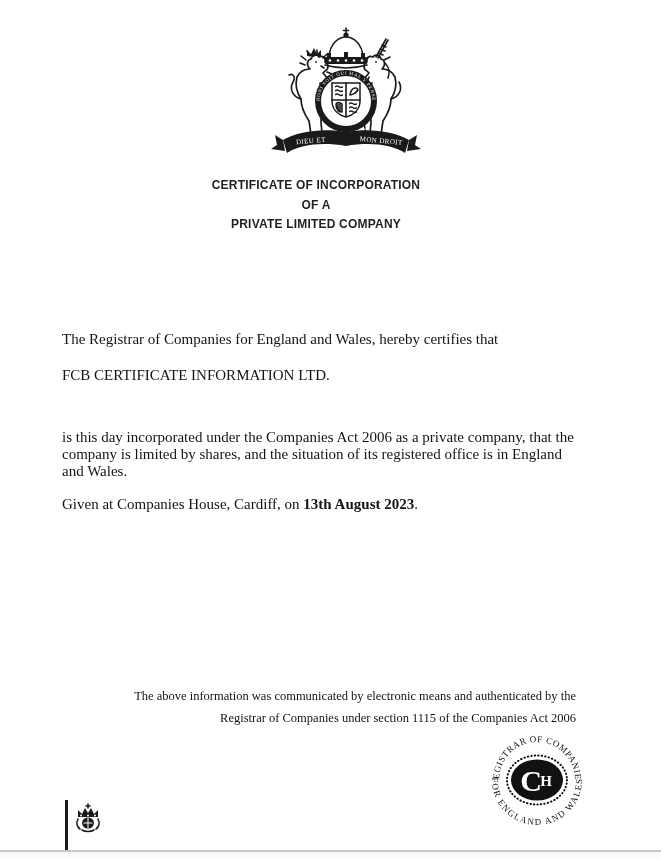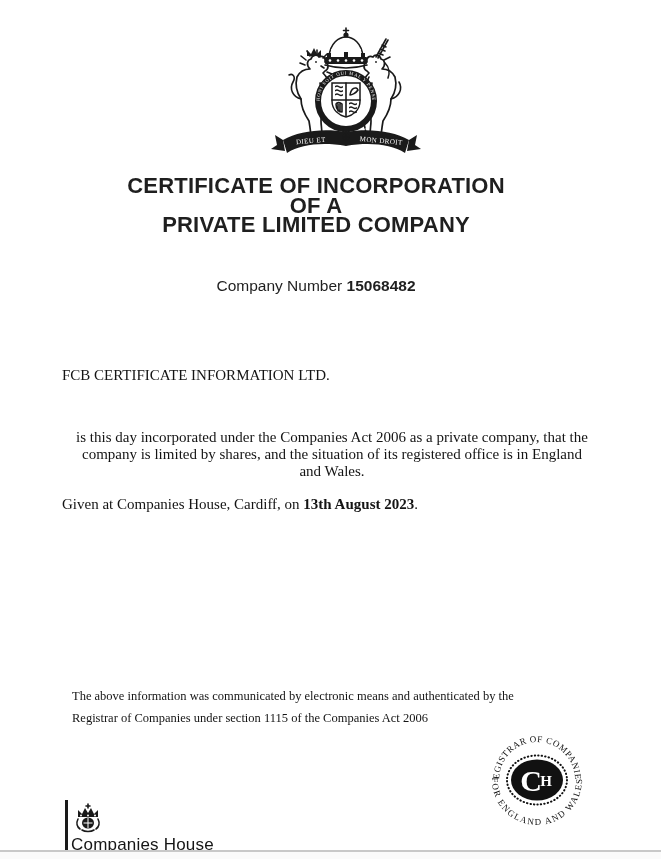--- a/index.html
+++ b/index.html
@@ -10,39 +10,39 @@
     font-family:"Liberation Serif", serif;
     color:#1a1a1a;
     overflow:hidden;
   }
   .abs{position:absolute;}
   .multiline{white-space:pre-line;}
   .cert-title{
     left:60px;top:176px;width:512px;
     text-align:center;
     font-family:"Liberation Sans", sans-serif;
-    font-weight:bold;font-size:22px;line-height:19.5px;
+    font-weight:bold;font-size:12px;line-height:19.5px;
     color:#1f1f1f;letter-spacing:.2px;
   }
   .company-number-line{
     left:60px;top:277px;width:512px;
     text-align:center;
     font-family:"Liberation Sans", sans-serif;
     font-size:15.5px;color:#1f1f1f;
   }
   .company-number-line .num{font-weight:bold;}
   .body-line{left:62px;font-size:15px;line-height:16.8px;color:#141414;}
   .certifies{top:331px;width:540px;}
   .company-name{top:367px;width:540px;}
-  .incorp-para{top:429px;width:540px;text-align:center;}
+  .incorp-para{top:429px;width:540px;}
   .given-line{top:496px;width:560px;}
   .given-line .date{font-weight:bold;}
   .footer-note{
-    left:72px;top:685px;width:512px;
-    text-align:left;font-size:12.5px;line-height:22px;color:#141414;
+    left:64px;top:685px;width:512px;
+    text-align:right;font-size:12.5px;line-height:22px;color:#141414;
   }
   .seal-caption{
     left:477px;top:831px;width:180px;
     font-family:"Liberation Sans", sans-serif;
     font-weight:bold;font-size:11.5px;line-height:13.5px;color:#141414;
   }
   .ch-bar{left:65px;top:800px;width:3px;height:58px;background:#1a1a1a;}
   .ch-crest{left:71px;top:803px;}
   .ch-name{
     left:71px;top:835px;
@@ -127,24 +127,22 @@
       <path class="ink" stroke="#ffffff" stroke-width="1" d="M99,107 v6 M96,110 h6"></path>
       <text x="64" y="116" transform="rotate(-5 64 116)" text-anchor="middle" font-family="Liberation Serif, serif" font-size="7" fill="#ffffff" letter-spacing="0.4">DIEU ET</text>
       <text x="134" y="116" transform="rotate(5 134 116)" text-anchor="middle" font-family="Liberation Serif, serif" font-size="7" fill="#ffffff" letter-spacing="0.4">MON DROIT</text>
     </g>
   </svg>
 
   <div class="abs cert-title multiline">CERTIFICATE OF INCORPORATION
 OF A
 PRIVATE LIMITED COMPANY</div>
 
-  <div class="abs company-number-line">
-    <span>Company Number </span><span class="num">15068482</span>
-  </div>
 
+  <div class="abs body-line certifies">The Registrar of Companies for England and Wales, hereby certifies that</div>
 
   <div class="abs body-line company-name">FCB CERTIFICATE INFORMATION LTD.</div>
 
   <div class="abs body-line incorp-para multiline">is this day incorporated under the Companies Act 2006 as a private company, that the
 company is limited by shares, and the situation of its registered office is in England
 and Wales.</div>
 
   <div class="abs body-line given-line">
     <span>Given at Companies House, Cardiff, on </span><span class="date">13th August 2023</span><span>.</span>
   </div>
@@ -173,18 +171,17 @@
     <path class="inkfill" d="M7,14 L7,7 L11,11 L14,5 L17,10 L20,5 L23,11 L27,7 L27,14 Z"></path>
     <path class="ink" stroke-width="1.4" d="M17,1 V5 M15,3 H19"></path>
     <circle fill="#ffffff" cx="10" cy="12.5" r="1"></circle>
       <circle fill="#ffffff" cx="17" cy="12.5" r="1"></circle>
     <circle fill="#ffffff" cx="24" cy="12.5" r="1"></circle>
     <path class="ink" d="M7,16 C5,20 6,24 9,26 M27,16 C29,20 28,24 25,26"></path>
     <ellipse class="inkfill" cx="17" cy="20" rx="6" ry="5.5"></ellipse>
     <path d="M17,15 V25 M12.5,20 H21.5" stroke="#ffffff" stroke-width="1" fill="none"></path>
     <path class="ink" d="M11,27 C14,29 20,29 23,27"></path>
   </svg>
-  <div class="abs ch-name">Companies House</div>
 
   <div class="abs bottom-divider"></div>
   <div class="abs below-divider"></div>
 
 </div>
 
 </body></html>

